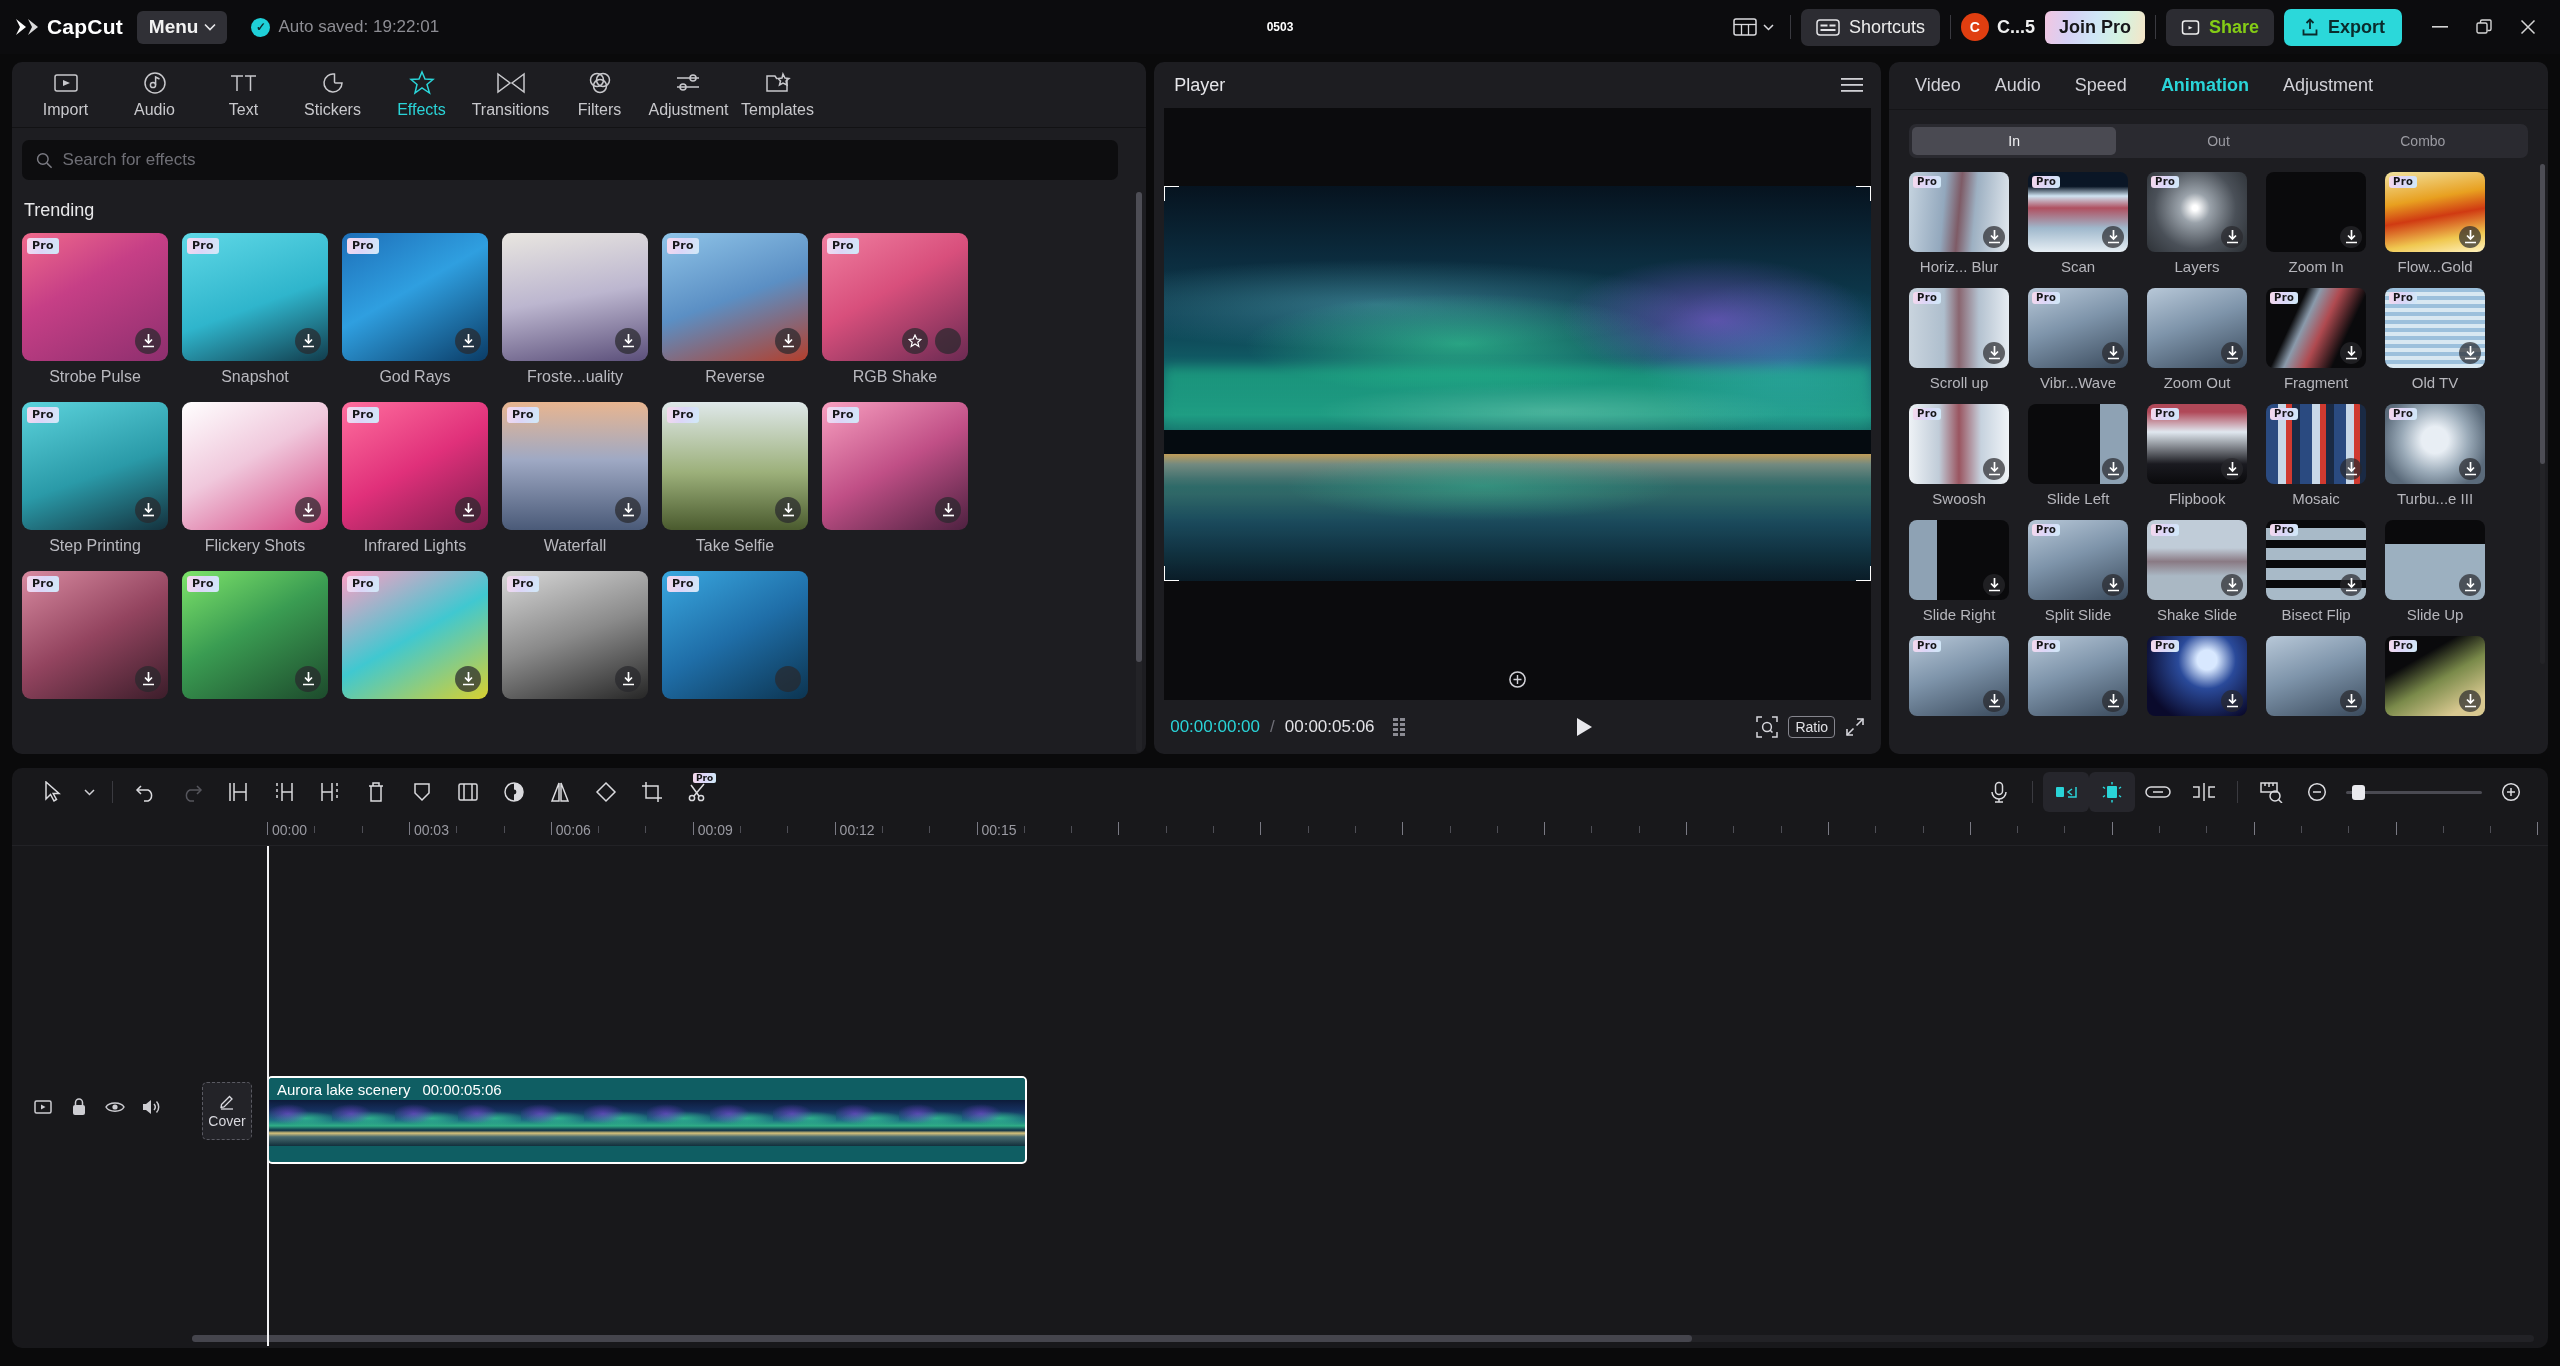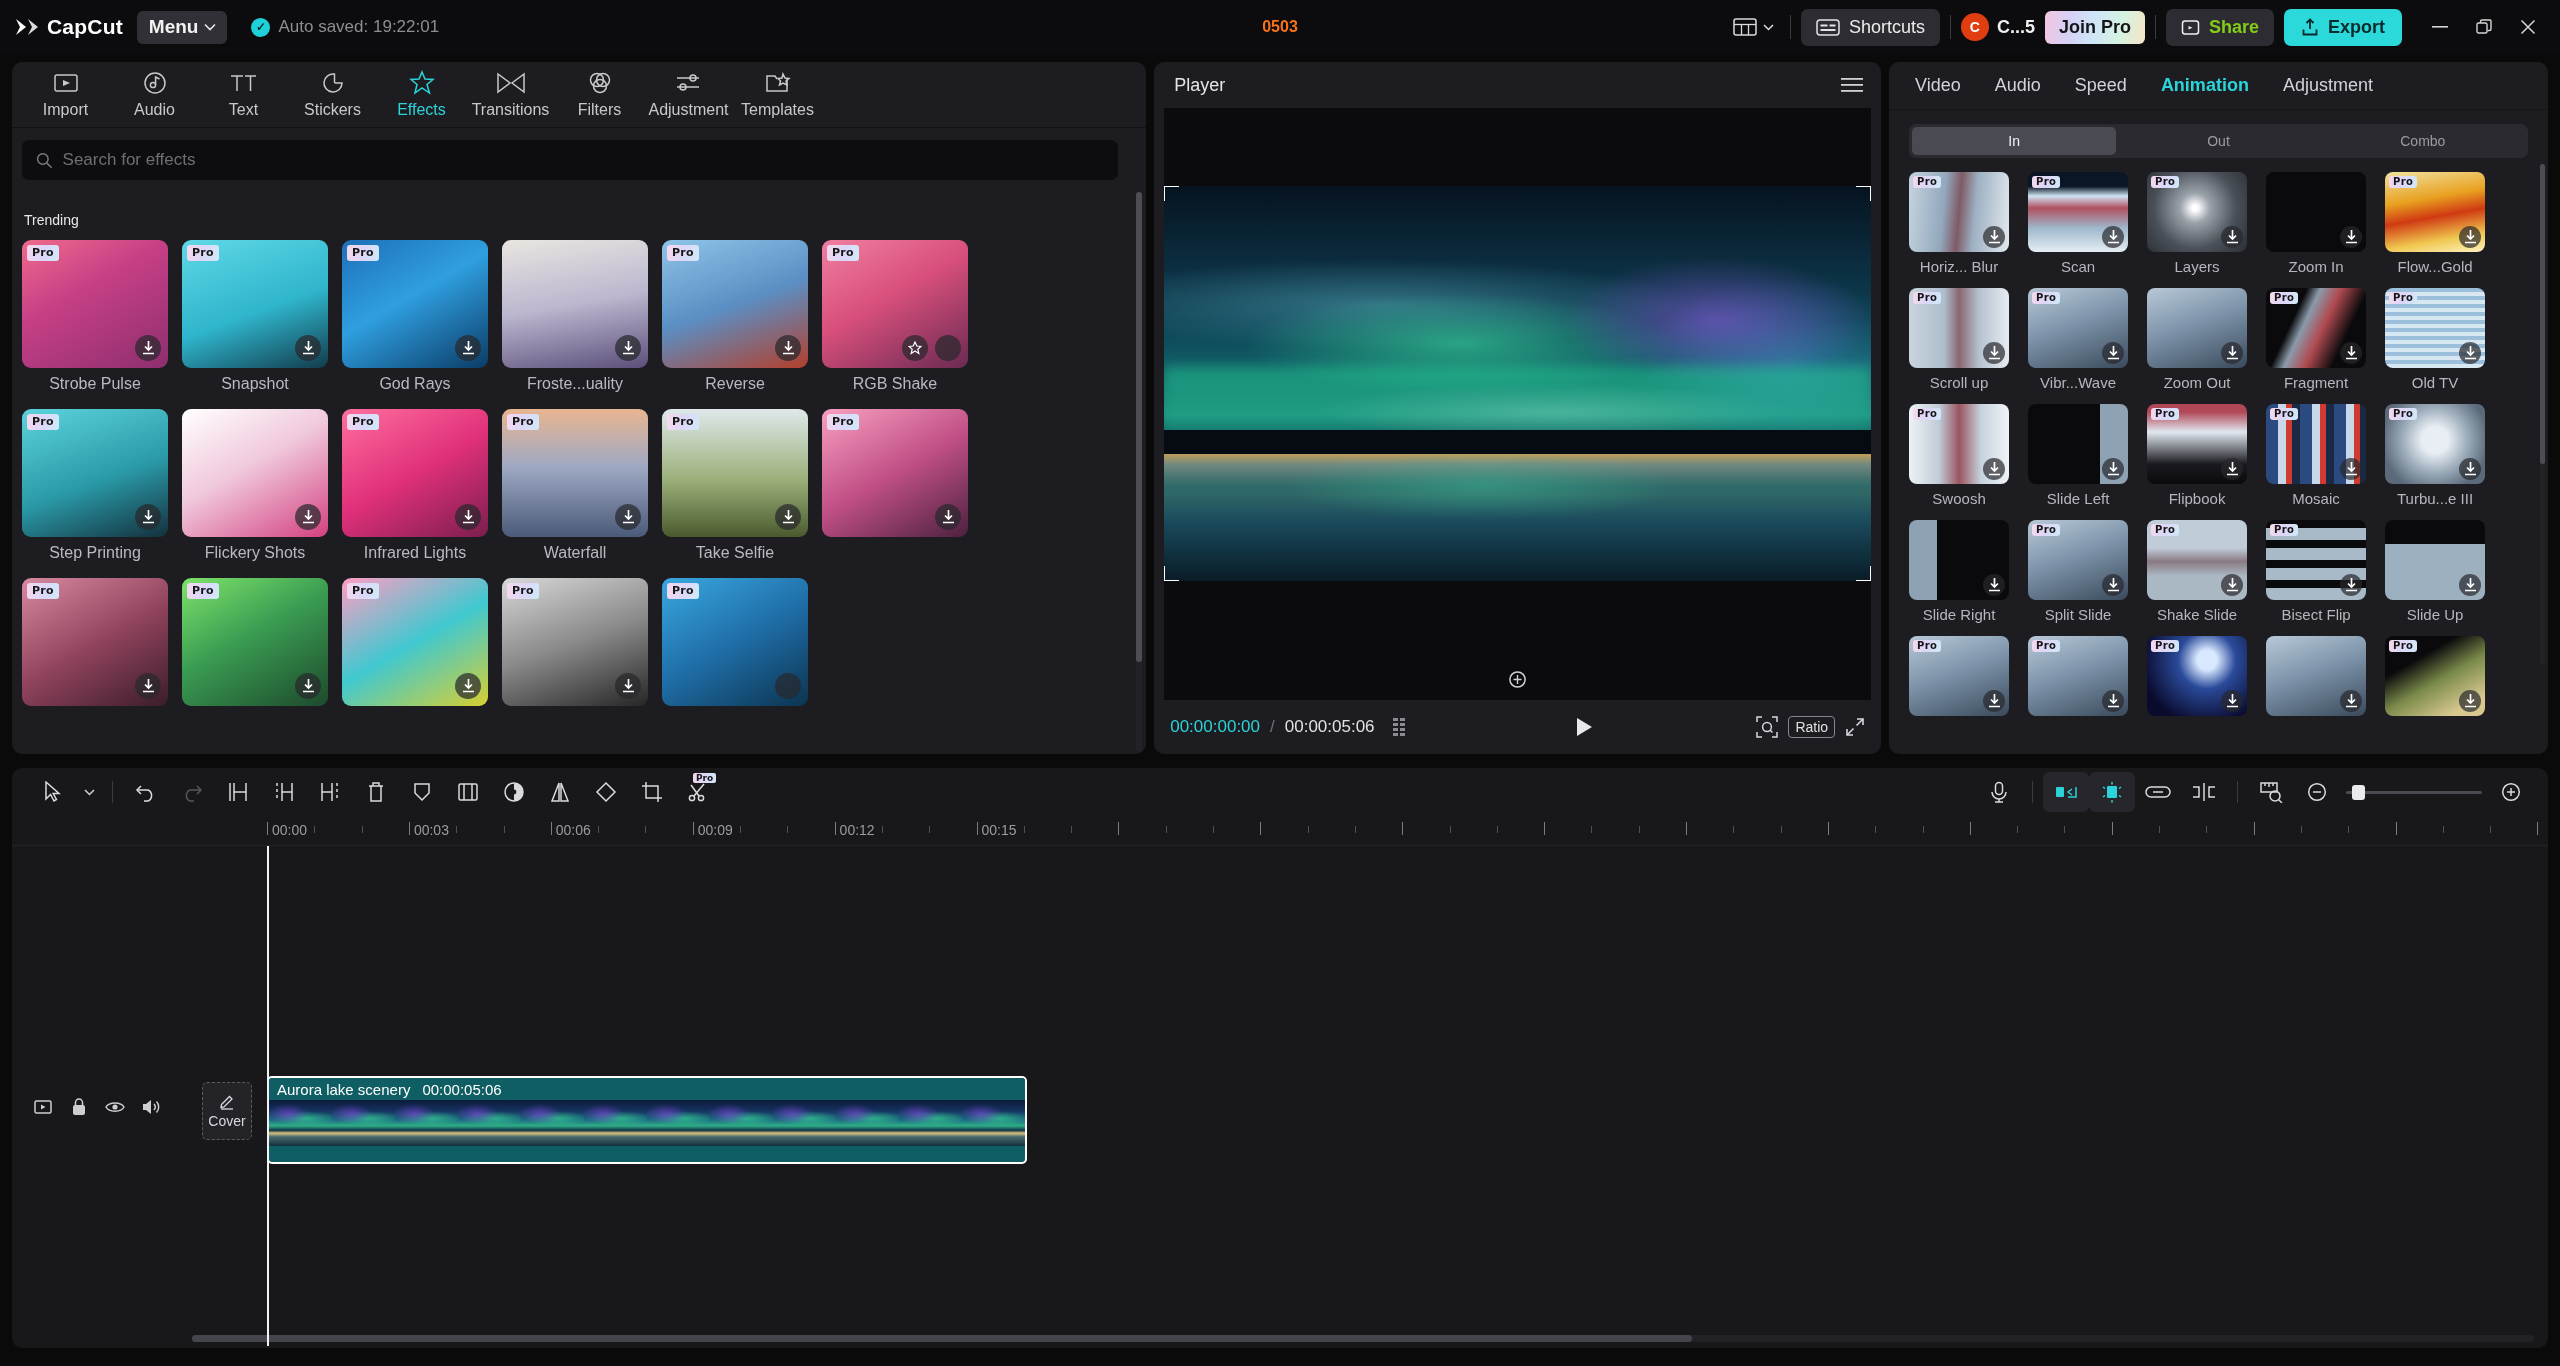--- a/index.html
+++ b/index.html
@@ -28,21 +28,21 @@
     cursor: pointer;
   }
   .autosave { display: flex; align-items: center; gap: 8px; font-size: 17px; color: #8d8d93; margin-left: 10px;}
   .chk {
     width: 19px; height: 19px; border-radius: 50%; background: #1fd0d8;
     display: flex; align-items: center; justify-content: center;
     color: #0d2c2e; font-size: 12px; font-weight: bold;
   }
   #proj-title {
     position: absolute; left: 50%; transform: translateX(-50%);
-    font-size: 16px; font-weight: 700; color: #f97316;
+    font-size: 12px; font-weight: 700; color: #ffffff;
   }
   .tb-right {
     margin-left: auto; display: flex; align-items: center; gap: 10px; padding-right: 12px;
   }
   .tb-sep { width: 1px; height: 24px; background: #3a3a40; }
   .layout-btn { display: flex; align-items: center; gap: 6px; padding: 4px 6px; cursor: pointer; }
   .shortcuts-btn {
     background: #2c2c32; border-radius: 7px; padding: 8px 15px;
     display: flex; align-items: center; gap: 9px;
     font-size: 18px; color: #ececec; cursor: pointer;
@@ -119,21 +119,21 @@
     height: 40px; background: #0d0d0f; border-radius: 7px;
     display: flex; align-items: center; gap: 10px; padding: 0 14px;
     margin-right: 22px;
   }
   .searchbar input {
     background: transparent; border: none; outline: none;
     color: #e2e2e6; font-size: 17px; width: 100%;
     font-family: "Liberation Sans", sans-serif;
   }
   .searchbar input::placeholder { color: #6e6e75; }
-  .sec-title { font-size: 14px; color: #e8e8ea; margin: 32px 0 12px 2px; }
+  .sec-title { font-size: 18px; color: #e8e8ea; margin: 20px 0 12px 2px; }
   #eff-scroll { flex: 1; overflow: hidden; position: relative; padding-right: 18px; }
   .eff-grid { display: grid; grid-template-columns: repeat(6, 146px); gap: 16px 14px; }
   .eff-cell { width: 146px; cursor: pointer; }
   .eff-thumb {
     width: 146px; height: 128px; border-radius: 9px; position: relative; overflow: hidden;
   }
   .eff-name {
     font-size: 16px; color: #b9b9bf; margin-top: 7px;
     text-align: center; white-space: nowrap; overflow: hidden; text-overflow: ellipsis;
   }

